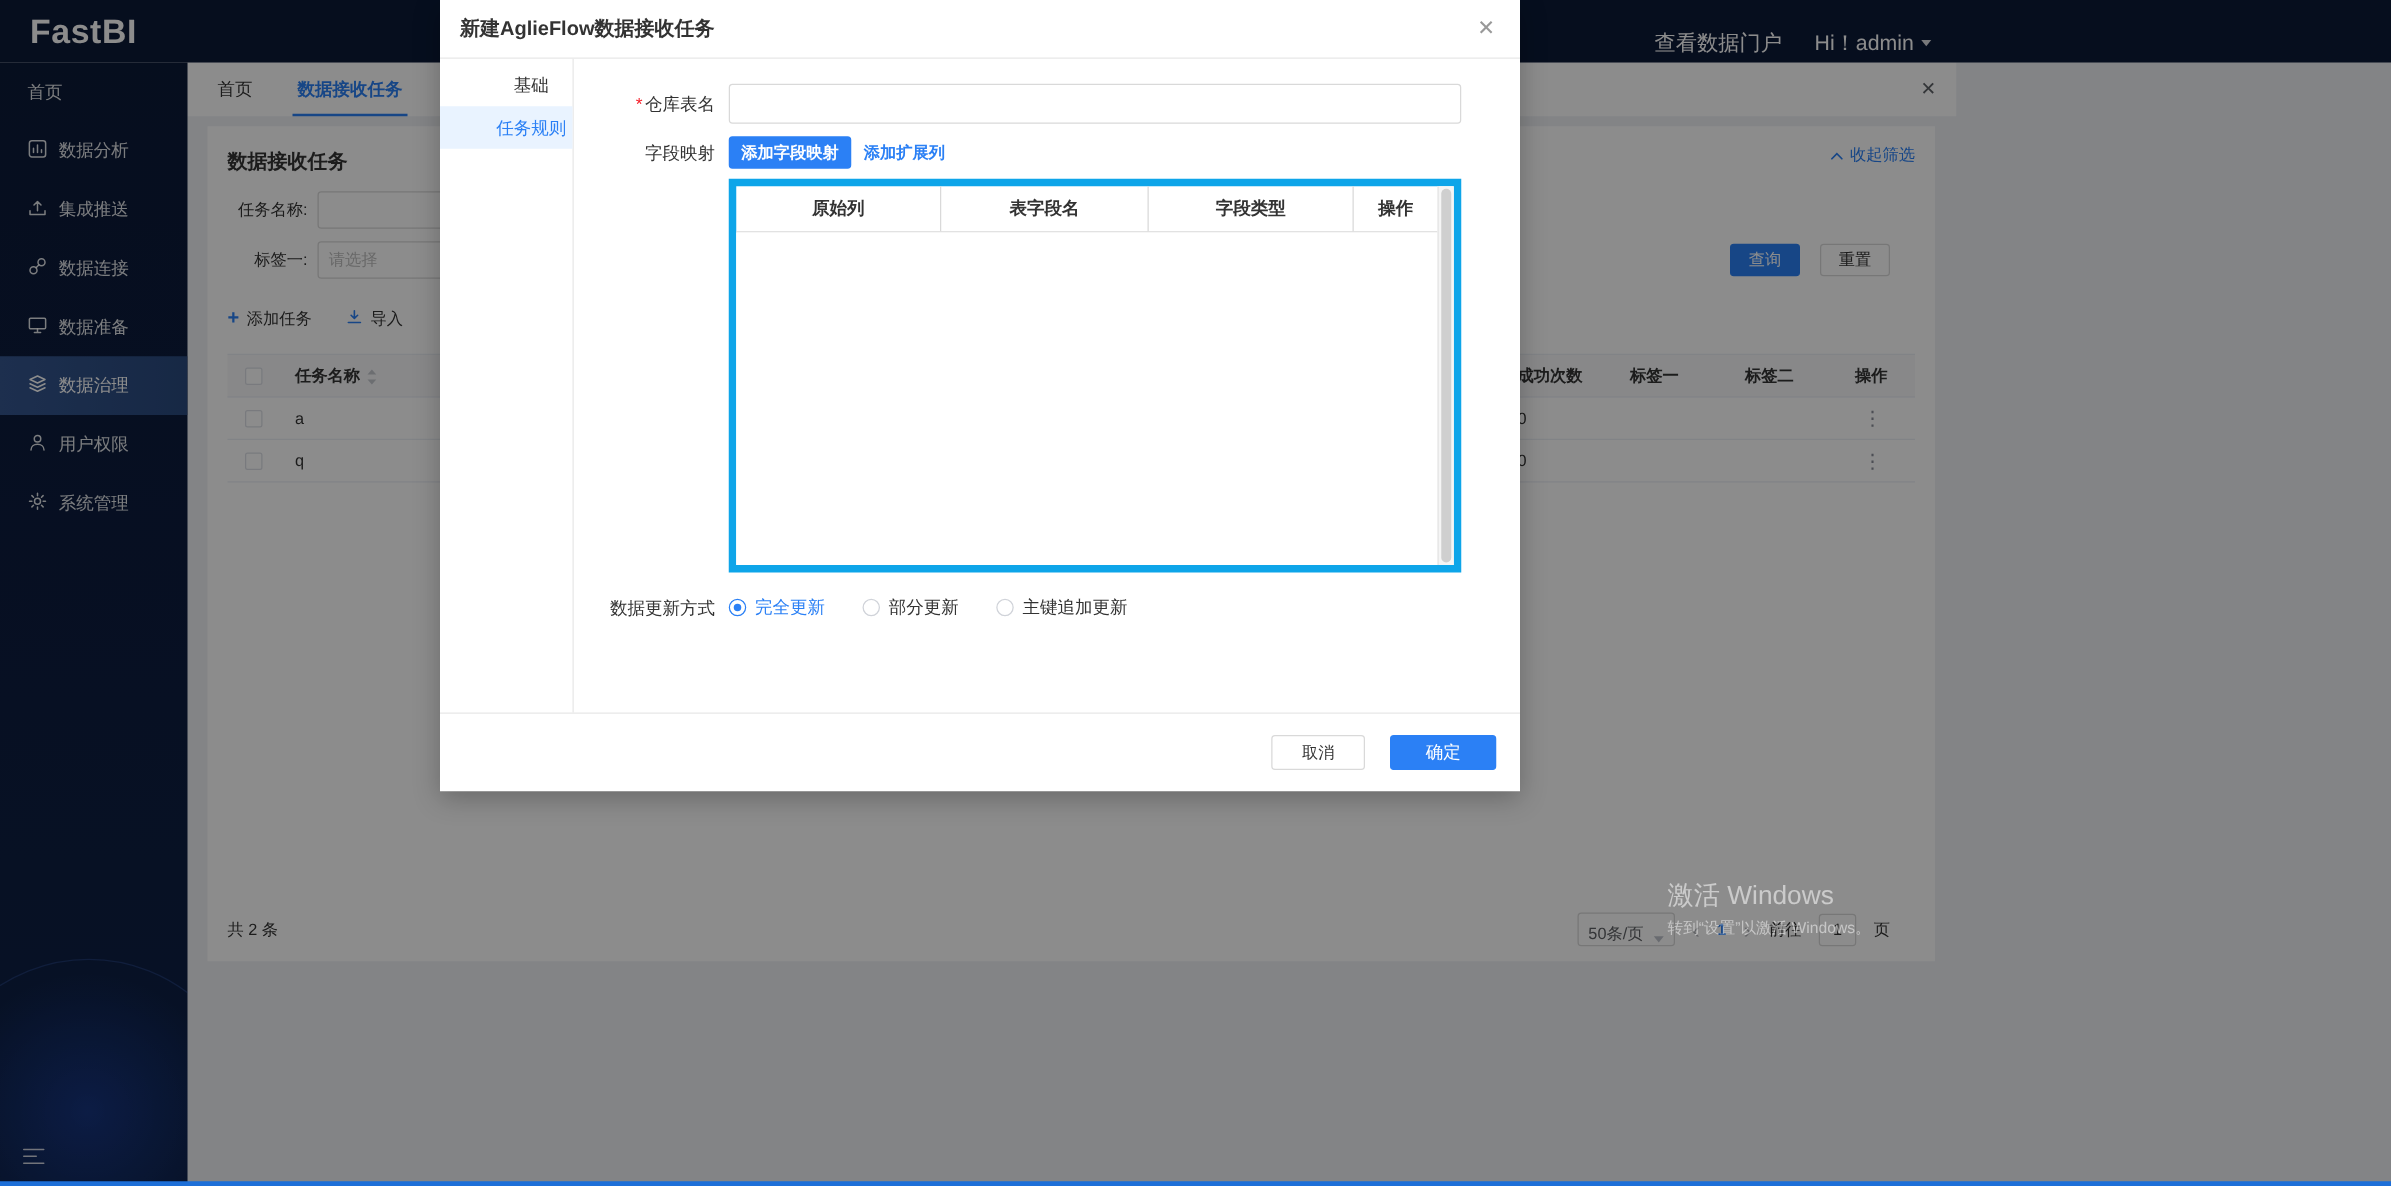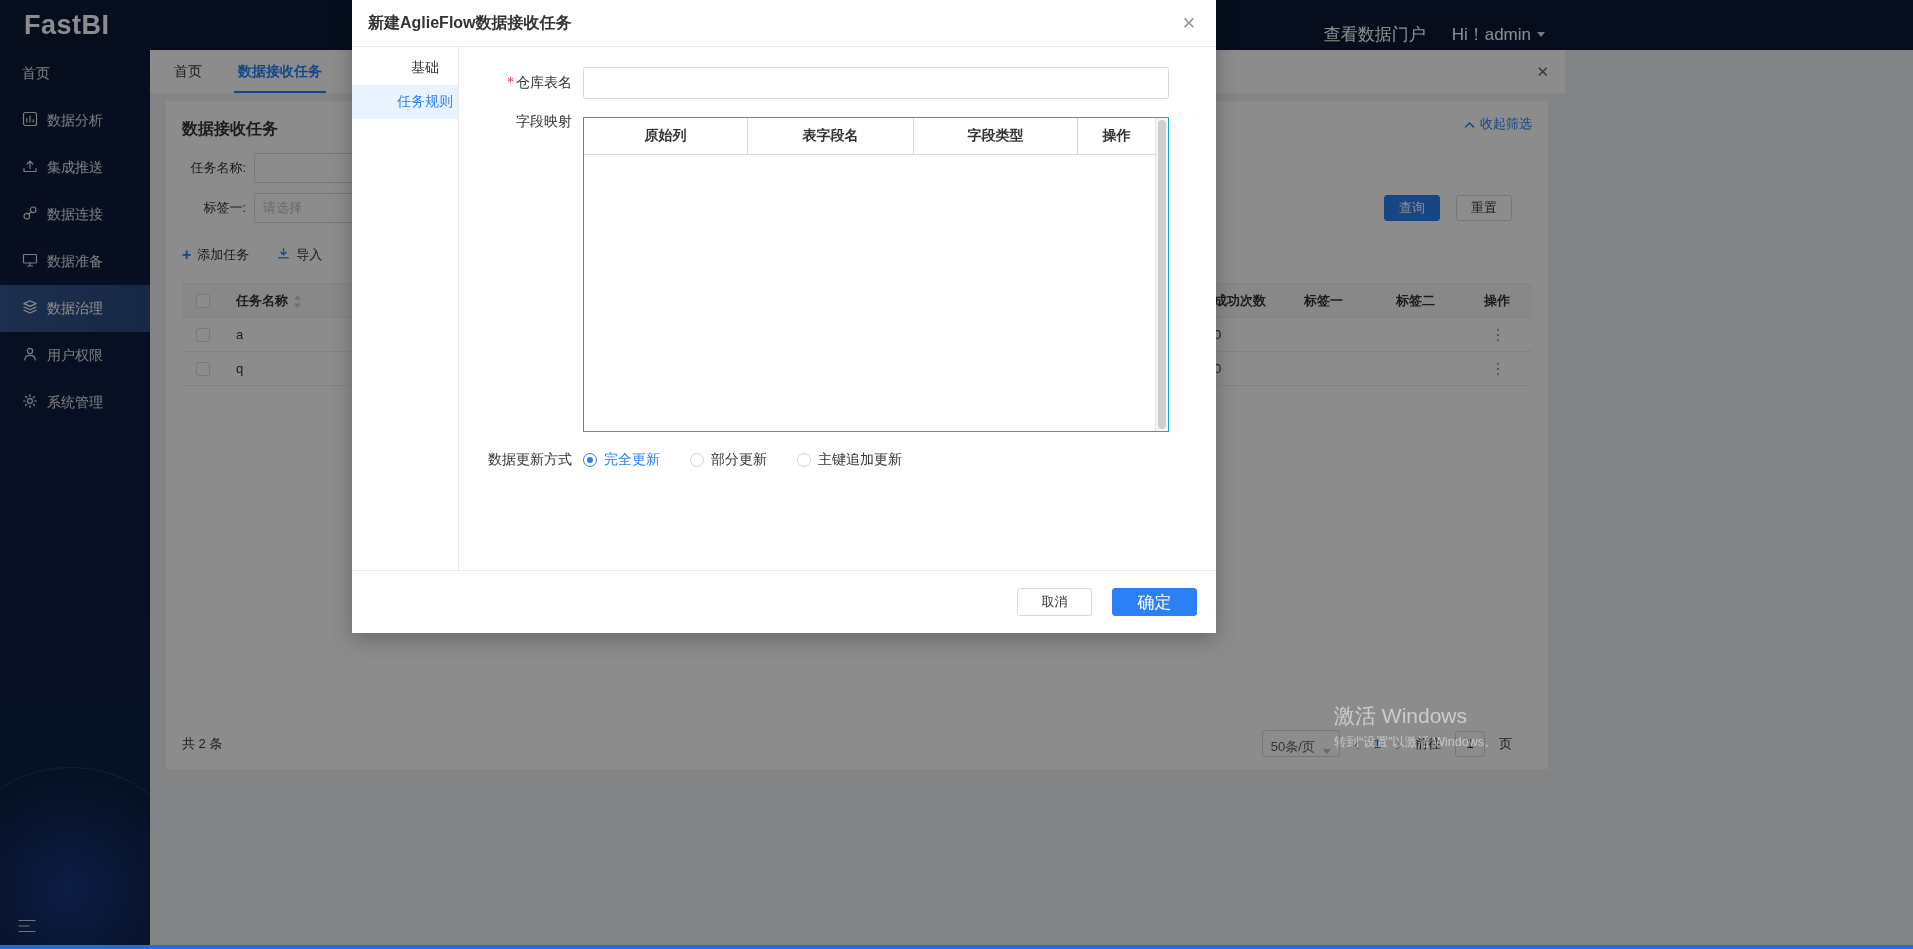--- a/index.html
+++ b/index.html
@@ -92,21 +92,21 @@
     font-size:13px; color:#333; outline:none; font-family:inherit; }
 
   
   .overlay { position:absolute; inset:0; background:rgba(0,0,0,.45); z-index:40; }
   .modal { position:absolute; left:352px; top:0; width:864px; height:633px; background:#fff; z-index:50;
     box-shadow:0 6px 20px rgba(0,0,0,.25); }
   .modal-header { height:47px; border-bottom:1px solid #e8e8e8; display:flex; align-items:center;
     padding-left:16px; font-size:16px; font-weight:bold; color:#333; }
   .modal-close { position:absolute; top:13px; right:20px; color:#999; font-size:17px;
     font-weight:normal; cursor:pointer; }
-  .modal-body { display:flex; height:523px;font-family:Liberation Serif, serif; }
+  .modal-body { display:flex; height:523px; }
   .modal-nav { width:107px; border-right:1px solid #e8e8e8; padding-top:4px; }
   .modal-nav-item { height:34px; line-height:34px; padding-left:40px; text-align:center;
     font-size:14px; color:#333; cursor:pointer; }
   .modal-nav-item.active { color:#2b80f5; background:#e9f3ff; }
   .modal-form { flex:1; padding-top:20px; overflow:hidden; }
   .m-row { display:flex; margin-bottom:10px; min-height:32px; }
   .m-row.center { align-items:center; }
   .m-row.gap-top { margin-top:12px; }
   .m-label { width:124px; min-width:124px; text-align:right; padding-right:11px;
     font-size:14px; color:#333; line-height:32px; }
@@ -118,36 +118,36 @@
   .radio-circle { width:14px; height:14px; border-radius:50%; border:1px solid #d0d3d9; background:#fff;
     display:inline-block; position:relative; flex:none; }
   .radio-circle.checked { border-color:#2b80f5; }
   .radio-circle.checked::after { content:''; position:absolute; inset:3px; border-radius:50%; background:#2b80f5; }
   .radio-label { font-size:14px; color:#333; }
   .radio-label.selected { color:#2b80f5; }
   .map-actions { display:flex; align-items:center; height:26px; }
   .btn-map-add { height:26px; padding:0 10px; background:#2b80f5; color:#fff; border:none;
     border-radius:3px; font-size:13px; font-weight:bold; cursor:pointer; font-family:inherit; }
   .link-add-ext { color:#2b80f5; font-size:13px; font-weight:bold; margin-left:10px; cursor:pointer; }
-  .map-table { margin-top:8px; width:586px; height:315px; border:1px solid #0ea5e9; display:flex; }
+  .map-table { margin-top:8px; width:586px; height:315px; border:6px solid #0ea5e9; display:flex; }
   .map-main { flex:1; display:flex; flex-direction:column; }
   .map-head { display:flex; height:37px; border-bottom:1px solid #d9d9d9; }
   .map-th { display:flex; align-items:center; justify-content:center; font-weight:bold;
     font-size:14px; color:#333; border-right:1px solid #d9d9d9; }
   .map-th.c1 { width:164px; } .map-th.c2 { width:166px; } .map-th.c3 { width:164px; }
   .map-th.c4 { flex:1; border-right:none; }
   .map-body { flex:1; background:#fff; }
   .map-scroll { width:13px; background:#f5f5f5; border-left:1px solid #e3e3e3; position:relative; }
   .map-thumb { position:absolute; top:2px; bottom:2px; left:2px; width:8px; background:#cfcfcf; border-radius:4px; }
   .modal-footer { height:63px; border-top:1px solid #e8e8e8; display:flex; align-items:center;
     justify-content:flex-end; gap:20px; padding-right:19px; }
   .btn-cancel { width:75px; height:28px; background:#fff; border:1px solid #d9d9d9; border-radius:3px;
     font-size:13px; color:#333; cursor:pointer; font-family:inherit; }
   .btn-confirm { width:85px; height:28px; background:#2b80f5; border:1px solid #2b80f5; border-radius:3px;
-    font-size:17px; color:#fff; cursor:pointer; font-family:inherit;text-align:center; }
+    font-size:14px; color:#fff; cursor:pointer; font-family:inherit;text-align:center; }
 
   
   .watermark { position:absolute; left:1334px; top:702px; z-index:80; color:rgba(255,255,255,.55); }
   .watermark .l1 { font-size:21px; }
   .watermark .l2 { font-size:12.5px; margin-top:4px; color:rgba(255,255,255,.5); }
   .taskbar-edge { position:absolute; left:0; bottom:0; width:100%; height:4px; background:#1d6fd8; z-index:90; }
 </style>
 </head>
 <body>
 
@@ -354,20 +354,24 @@
         <div class="m-row center">
           <div class="m-label">
             <span class="req">*</span><span>仓库表名</span>
           </div>
           <div><input class="m-input" style=""></div>
         </div>
 
         <div class="m-row">
           <div class="m-label" style="line-height:26px">字段映射</div>
           <div>
+            <div class="map-actions">
+              <button class="btn-map-add">添加字段映射</button>
+              <a class="link-add-ext">添加扩展列</a>
+            </div>
             <div class="map-table">
               <div class="map-main">
                 <div class="map-head">
                   <div class="map-th c1">原始列</div>
                   <div class="map-th c2">表字段名</div>
                   <div class="map-th c3">字段类型</div>
                   <div class="map-th c4">操作</div>
                 </div>
                 <div class="map-body"></div>
               </div>

